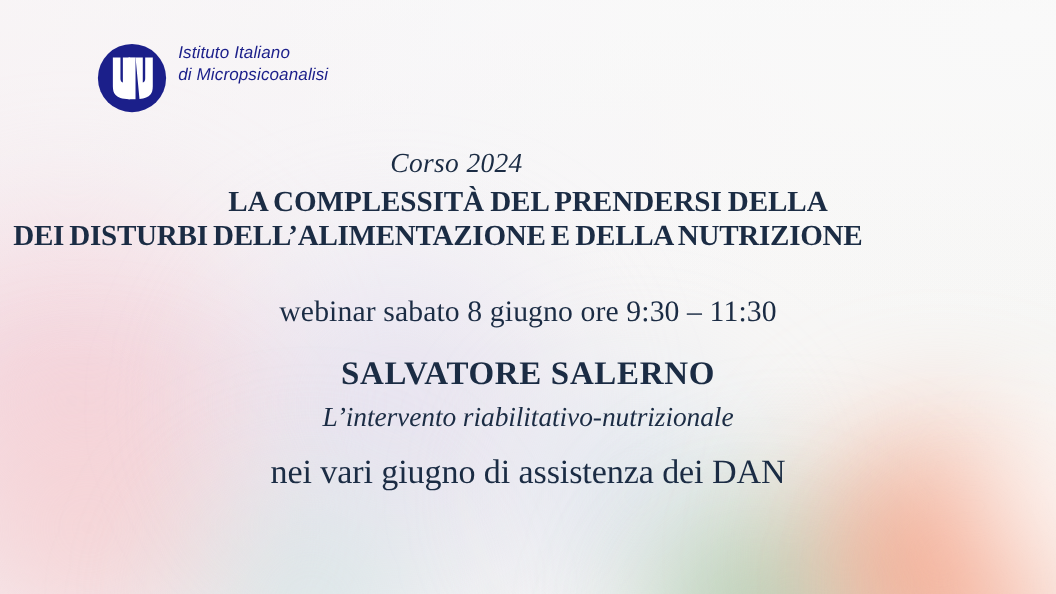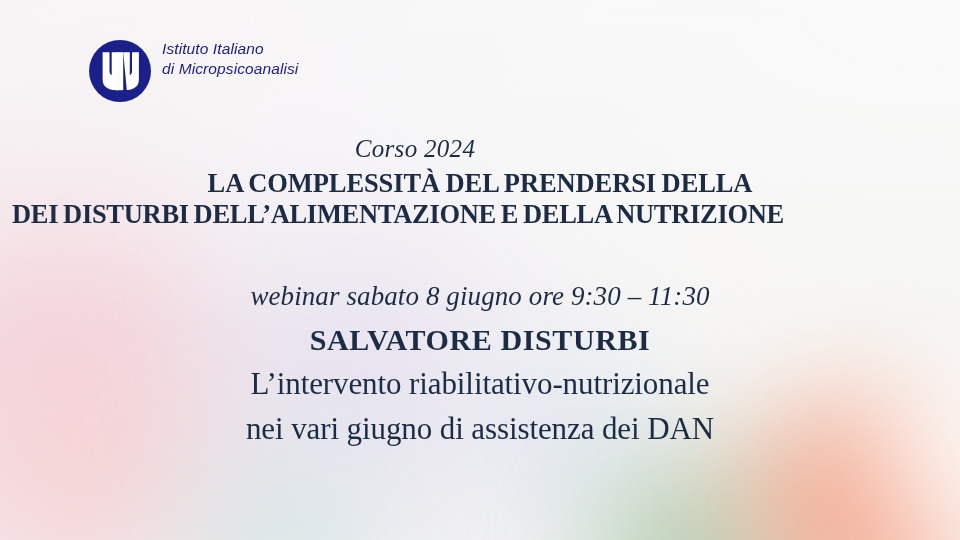--- a/index.html
+++ b/index.html
@@ -142,37 +142,37 @@
   .title2 {
     position: absolute;
     top: 199px; left: 0; width: 796px;
     font-weight: bold;
     font-size: 26.5px;
     letter-spacing: -0.3px;
     word-spacing: -1.5px;
   }
   .webinar {
     position: absolute;
-    top: 281px; left: 0; width: 960px;
+    top: 268px; left: 0; width: 960px;
     font-size: 27px;
     letter-spacing: 0.1px;
-    font-style: italic;
   }
   .speaker {
     position: absolute;
     top: 323px; left: 0; width: 960px;
     font-weight: bold;
     font-size: 30px;
     letter-spacing: 0.6px;
   }
   .subtitle1 {
     position: absolute;
     top: 366px; left: 0; width: 960px;
-    font-size: 31px;
+    font-size: 25px;
     letter-spacing: -0.1px;
+    font-style: italic;
   }
   .subtitle2 {
     position: absolute;
     top: 411px; left: 0; width: 960px;
     font-size: 31px;
     letter-spacing: -0.1px;
   }
 </style>
 </head>
 <body>
@@ -228,18 +228,18 @@
       <span>Istituto Italiano</span>
       <span class="line2">di Micropsicoanalisi</span>
     </div>
   </div>
 
   <div id="content">
     <div class="corso">Corso 2024</div>
     <div class="title1">LA COMPLESSITÀ DEL PRENDERSI DELLA</div>
     <div class="title2">DEI DISTURBI DELL’ALIMENTAZIONE E DELLA NUTRIZIONE</div>
     <div class="webinar">webinar sabato 8 giugno ore 9:30 – 11:30</div>
-    <div class="speaker">SALVATORE DISTURBI</div>
+    <div class="speaker">SALVATORE SALERNO</div>
     <div class="subtitle1">L’intervento riabilitativo-nutrizionale</div>
     <div class="subtitle2">nei vari giugno di assistenza dei DAN</div>
   </div>
 
 </div>
 
 </body></html>

